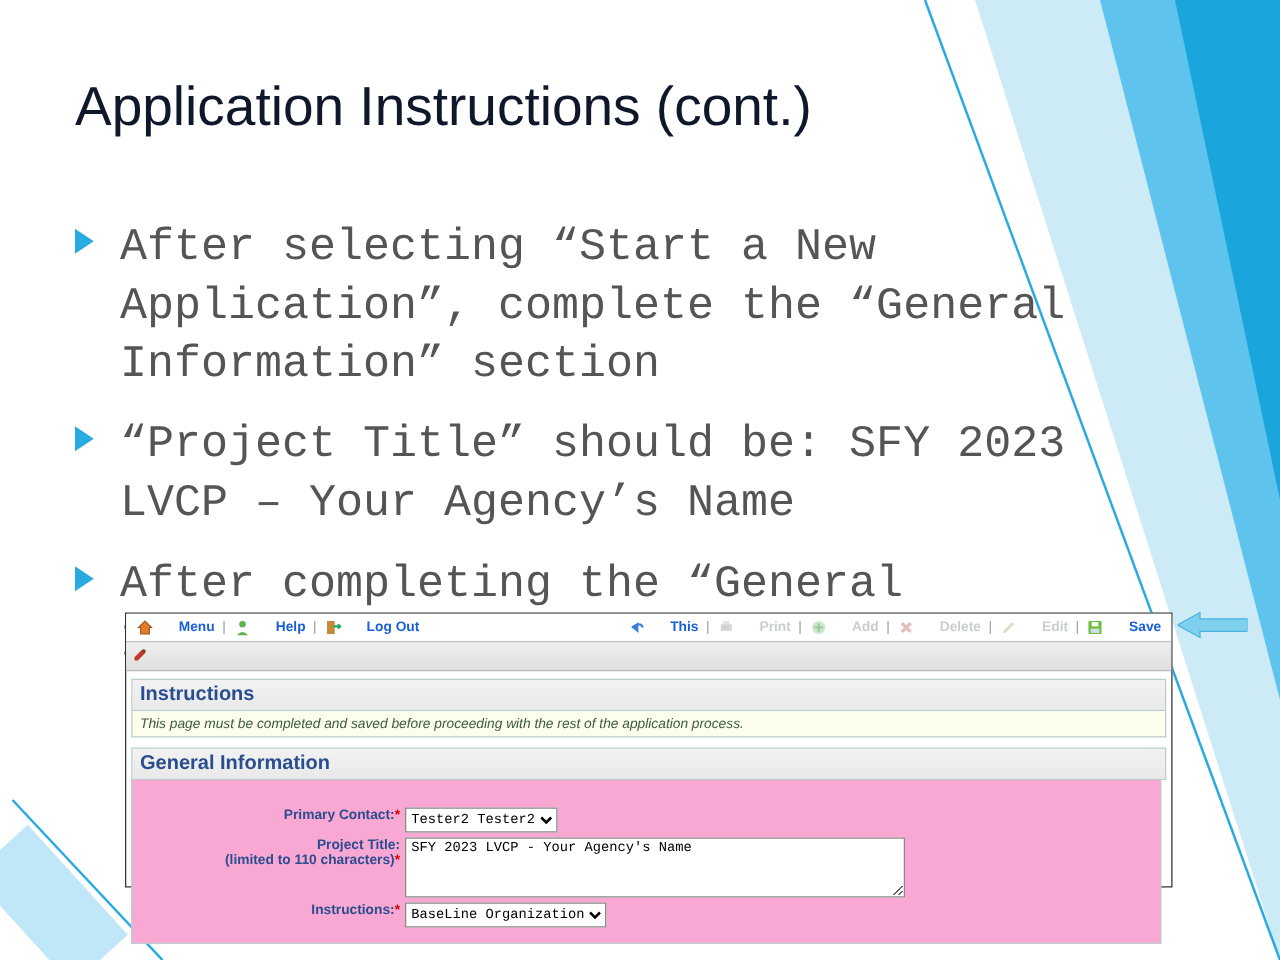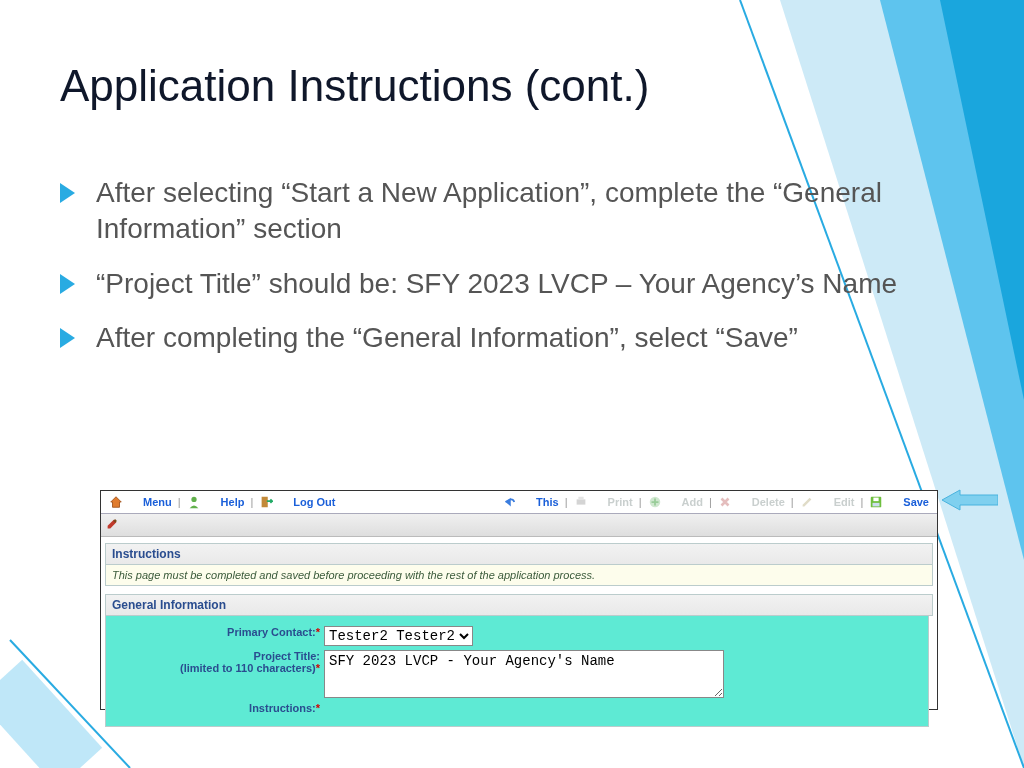--- a/index.html
+++ b/index.html
@@ -25,24 +25,25 @@
     margin-top: 21px;
   }
   ul.bullets {
     position: absolute;
     left: 60px; top: 175px; width: 840px;
     list-style: none; padding: 0; margin: 0;
   }
   ul.bullets li {
     position: relative;
     padding-left: 36px;
-    font-size: 28px;
+    font-size: 36px;
     color: #555555;
     line-height: 1.3;
     margin-bottom: 18px;
+    font-family: Liberation Mono, monospace;
   }
   ul.bullets li .tri {
     position: absolute; left: 0; top: 8px;
     width: 0; height: 0;
     border-top: 10px solid transparent;
     border-bottom: 10px solid transparent;
     border-left: 15px solid #29abe2;
   }
   
   .shot {
@@ -86,43 +87,43 @@
   .panelbar .pencil {
     position: absolute; left: 4px; top: 3px;
   }
   .section-head {
     background: linear-gradient(#f2f2f2,#e9e9e9);
     border: 1px solid #bcc;
     margin: 6px 4px 0 4px;
     padding: 3px 6px;
     font-weight: bold;
     color: #2a4d8f;
-    font-size: 12px;
+    font-size: 16px;
   }
   .section-note {
     background: #fdfdec;
     border: 1px solid #bcc; border-top: none;
     margin: 0 4px;
     padding: 4px 6px;
     font-style: italic;
     color: #3a5a3a;
     font-size: 11px;
   }
   .form-body {
-    background: #5eead4;
+    background: #f9a8d4;
     border: 1px solid #bcc; border-top: none;
     margin: 0 8px 4px 4px;
-    padding: 6px 4px 8px 4px;
+    padding: 18px 4px 8px 4px;
   }
   .form-row { display:flex; align-items:flex-start; margin: 4px 0; }
   .form-label { width: 210px; text-align: right; color: #2a4d8f; font-weight: bold; font-size: 11px; line-height: 1.1; padding-right: 4px;}
   .req { color: #d40000; }
   .form-row select, .form-row textarea {
     font-family: "Courier New", monospace;
-    font-size: 14px;
+    font-size: 11px;
     border: 1px solid #888;
     background: #fff;
   }
   .form-row select { height: 20px; }
   .form-row textarea { width: 390px; height: 42px; resize: both; padding: 2px 4px; }
   .arrow-callout {
     position: absolute;
     left: 942px; top: 488px;
     width: 56px; height: 24px;
     z-index: 3;
@@ -248,20 +249,23 @@
     <div class="form-row">
       <div class="form-label">
         <span>Project Title:</span><br>
         <span>(limited to 110 characters)</span><span class="req">*</span>
       </div>
       <textarea style="">SFY 2023 LVCP - Your Agency's Name</textarea>
     </div>
 
     <div class="form-row">
       <div class="form-label"><span>Instructions:</span><span class="req">*</span></div>
+      <select>
+        <option>BaseLine Organization</option>
+      </select>
     </div>
 
   </div>
 </div>
 
 <svg class="arrow-callout" viewBox="0 0 56 24">
   <path d="M0 12 L18 2 L18 7 L56 7 L56 17 L18 17 L18 22 Z" fill="#7fd0ef" stroke="#49b3de" stroke-width="1"></path>
 </svg>
 
 </body></html>

